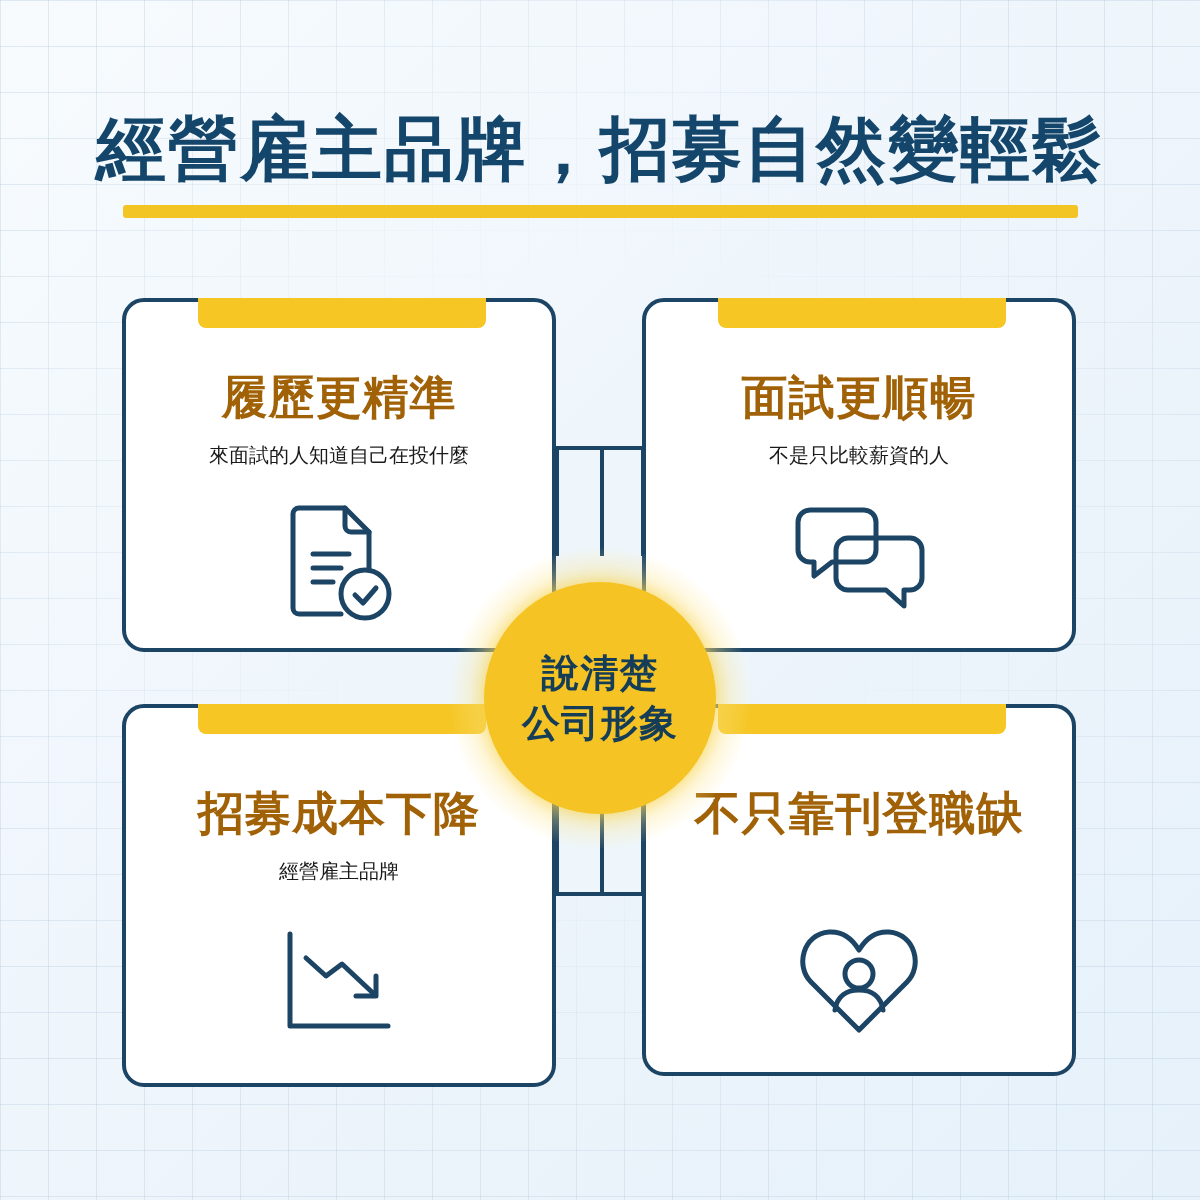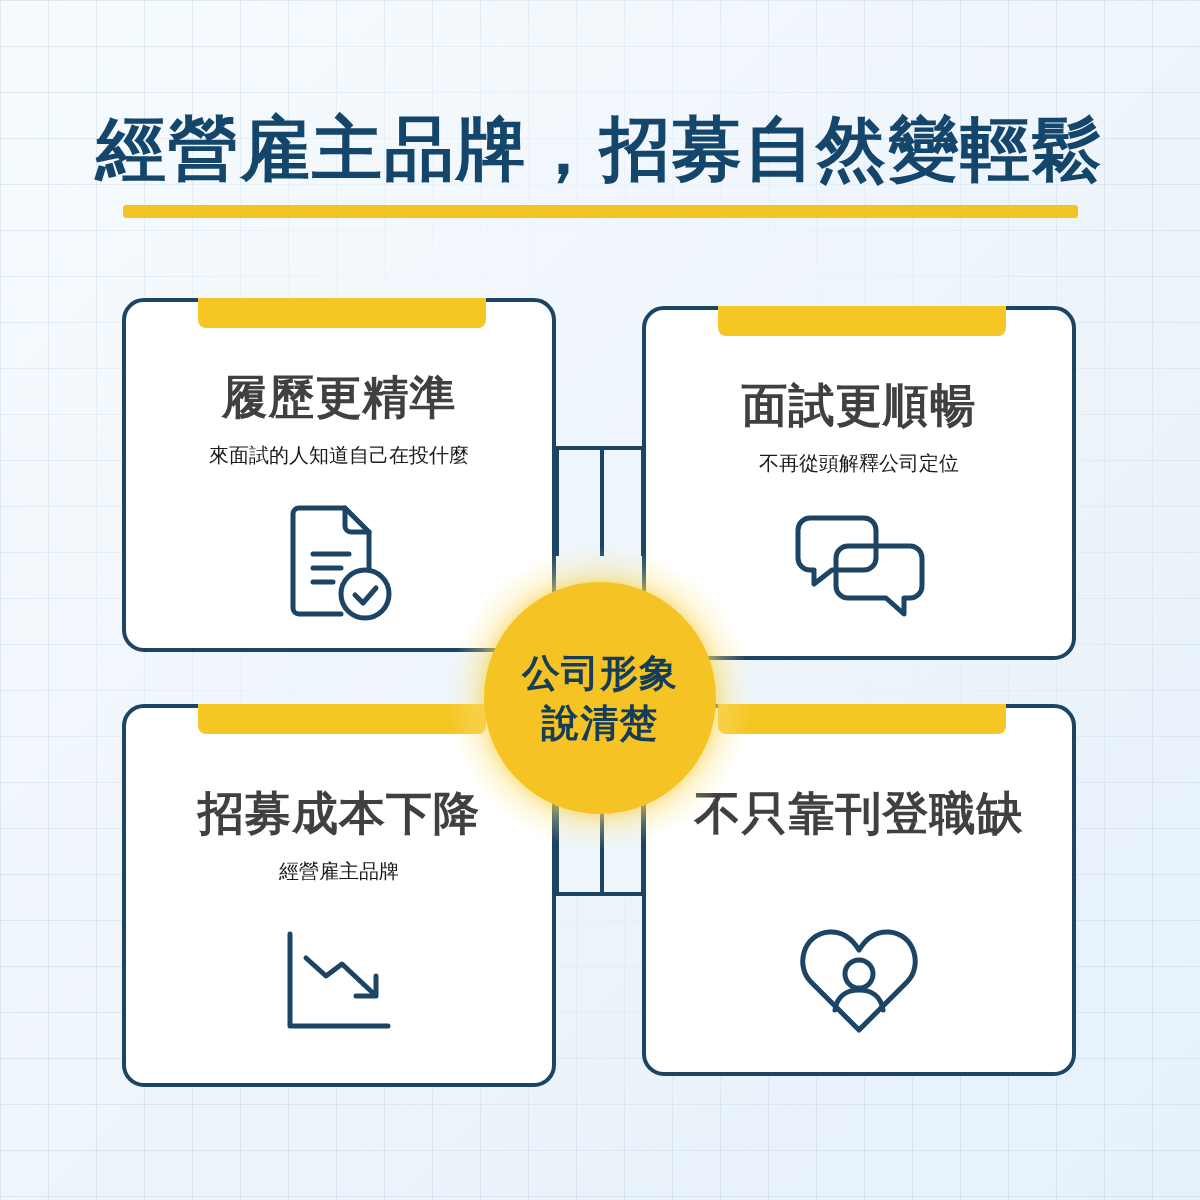--- a/index.html
+++ b/index.html
@@ -49,32 +49,32 @@
     background: #ffffff;
     border: 4px solid #1c4465; border-radius: 22px;
     text-align: center;
   }
   .card .tab {
     position: absolute; left: 72px; width: 288px; top: -4px; height: 30px;
     background: #f5c624; border-radius: 0 0 8px 8px;
   }
   .card .heading {
     position: absolute; left: 0; right: 0; top: 68px;
-    font-size: 46px; font-weight: 900; color: #404040; letter-spacing: 1px;
+    font-size: 46px; font-weight: 900; color: #a16207; letter-spacing: 1px;
     line-height: 54px;
   }
   .card .sub {
     position: absolute; left: 0; right: 0; top: 138px;
     font-size: 20px; color: #1a1a1a; line-height: 30px;
   }
   .card .icon {
     position: absolute; left: 50%; transform: translateX(-50%);
   }
   #card-1 { left: 122px; top: 298px; height: 354px; }
-  #card-2 { left: 642px; top: 298px; height: 354px; margin-top: 8px; }
+  #card-2 { left: 642px; top: 298px; height: 354px; }
   #card-3 { left: 122px; top: 704px; height: 383px; }
   #card-4 { left: 642px; top: 704px; height: 372px; }
   #card-1 .icon { top: 198px; }
   #card-2 .icon { top: 204px; }
   #card-3 .heading, #card-4 .heading { top: 78px; }
   #card-3 .sub, #card-4 .sub { top: 148px; }
   #card-3 .icon { top: 222px; }
   #card-4 .icon { top: 218px; }
   .glow {
     position: absolute; left: 450px; top: 548px; width: 300px; height: 300px;
@@ -121,21 +121,21 @@
       <line x1="34" y1="82" x2="54" y2="82"></line>
       <circle cx="86" cy="94" r="24"></circle>
       <path d="M76 95 L84 103 L97 88"></path>
     </svg>
   </div>
 </div>
 
 <div class="card" id="card-2">
   <div class="tab"></div>
   <div class="heading">面試更順暢</div>
-  <div class="sub">不再從頭解釋公司定位</div>
+  <div class="sub">不是只比較薪資的人</div>
   <div class="icon">
     <svg width="134" height="110" viewBox="0 0 134 110" fill="none" stroke="#1c4465" stroke-width="5" stroke-linejoin="round" stroke-linecap="round">
       <path d="M18 4 H72 a12 12 0 0 1 12 12 V44 a12 12 0 0 1 -12 12 H40 L22 70 V56 H18 a12 12 0 0 1 -12 -12 V16 a12 12 0 0 1 12 -12 Z"></path>
       <path d="M56 32 H118 a12 12 0 0 1 12 12 V72 a12 12 0 0 1 -12 12 H112 V100 L94 84 H56 a12 12 0 0 1 -12 -12 V44 a12 12 0 0 1 12 -12 Z"></path>
     </svg>
   </div>
 </div>
 
 <div class="card" id="card-3">
   <div class="tab"></div>
@@ -157,15 +157,15 @@
     <svg width="124" height="110" viewBox="0 0 124 110" fill="none" stroke="#1c4465" stroke-width="5" stroke-linejoin="round" stroke-linecap="round">
       <path d="M62 104 L14 56 C-2 40 6 8 32 6 C46 5 56 14 62 24 C68 14 78 5 92 6 C118 8 126 40 110 56 Z"></path>
       <circle cx="62" cy="48" r="14"></circle>
       <path d="M38 84 C40 70 50 64 62 64 C74 64 84 70 86 84"></path>
     </svg>
   </div>
 </div>
 
 <div class="glow"></div>
 <div class="hub">
+  <span>說清楚</span>
   <span>公司形象</span>
-  <span>說清楚</span>
 </div>
 
 </body></html>

